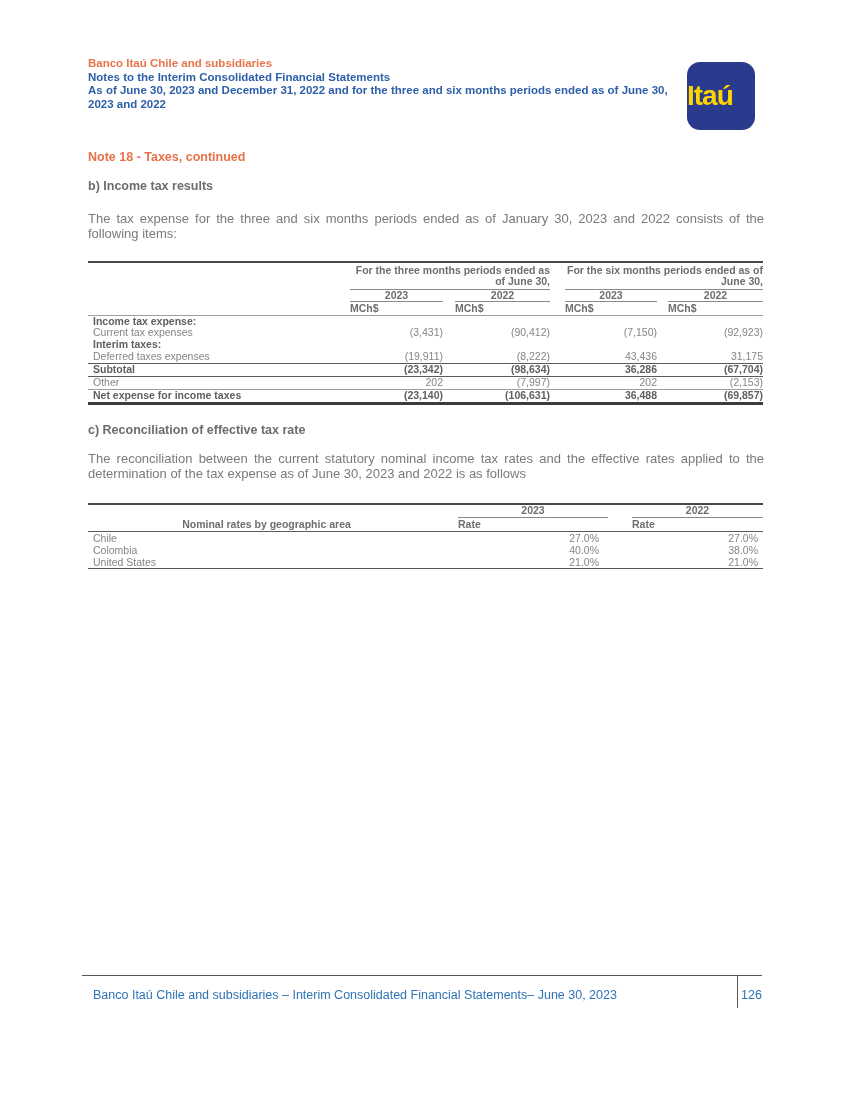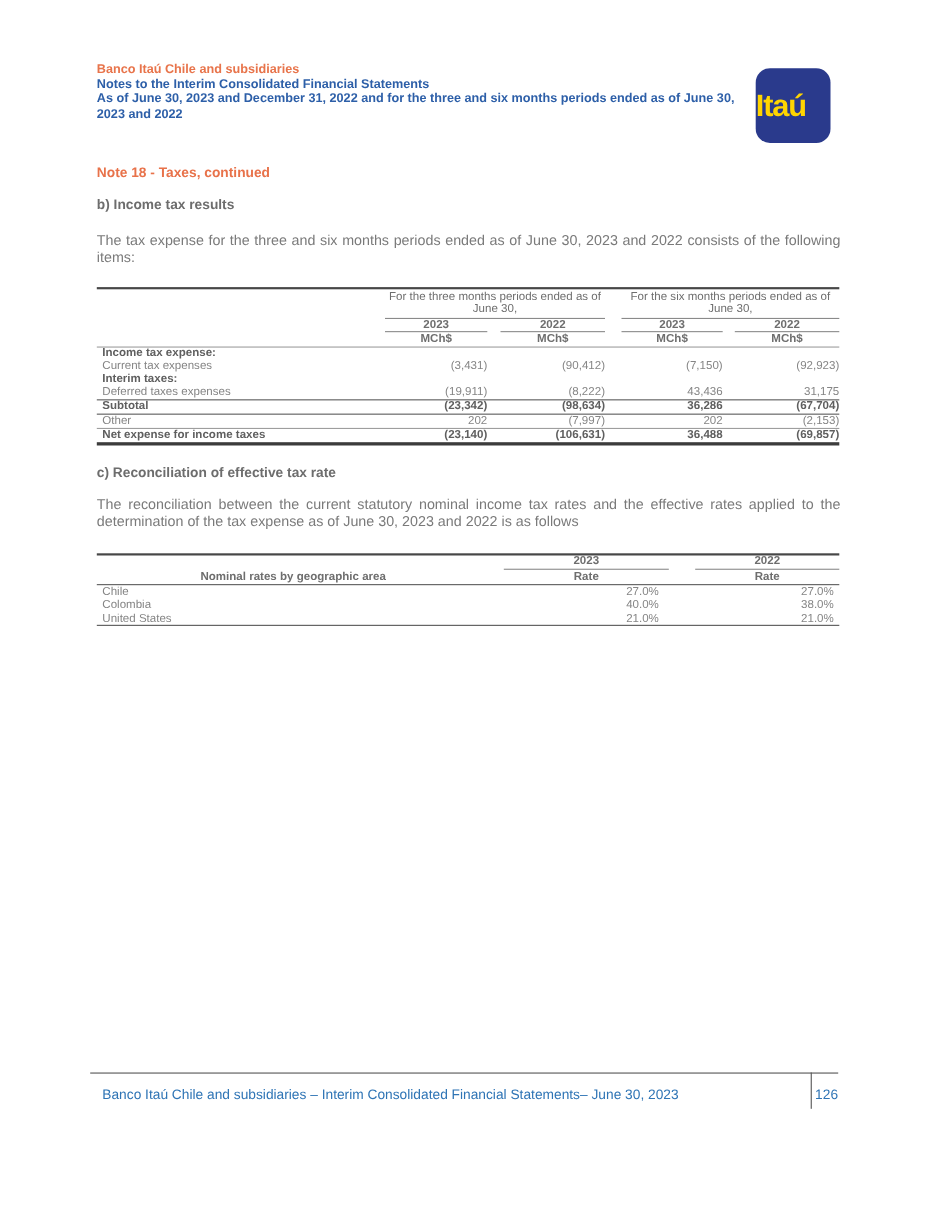--- a/index.html
+++ b/index.html
@@ -39,27 +39,27 @@
   .bold { font-weight:bold; color:#5f5f5f; }
   .hdr-bold { font-weight:bold; color:#6e6e6e; }
 
   
   #t1 { top:261px; border-top:2px solid #474747; }
   .c-label { width:262px; padding-left:5px; box-sizing:border-box; text-align:left; }
   .c1 { width:93px; } .g1 { width:12px; }
   .c2 { width:95px; } .g2 { width:15px; }
   .c3 { width:92px; } .g3 { width:11px; }
   .c4 { width:95px; }
-  .grp { text-align:center; font-weight:normal; color:#6e6e6e;
+  .grp { text-align:right; font-weight:bold; color:#6e6e6e;
     border-bottom:1px solid #8a8a8a; padding:2px 0 1px; line-height:11.3px; }
   .grp1 { width:200px; } .gapg { width:15px; } .grp2 { width:198px; }
   .yr-row  { height:12.5px; line-height:12.5px; }
   .yr { text-align:center; border-bottom:1px solid #8a8a8a; }
   .unit-row { height:12.5px; line-height:12.5px; }
-  .unit { text-align:center; }
+  .unit { }
   .d { height:11.9px; line-height:11.9px; }
   .val { text-align:right; }
 
   
   #t2 { top:503px; border-top:2px solid #474747; }
   .t2-label { width:357px; padding-left:5px; box-sizing:border-box; }
   .t2-label.ctr { text-align:center; padding-left:0; }
   .t2-g1 { width:13px; } .t2-c1 { width:150px; } .t2-g2 { width:24px; } .t2-c2 { width:131px; }
   .t2-yr { text-align:center; border-bottom:1px solid #8a8a8a; }
   .t2-hrow { height:13px; line-height:13px; }
@@ -83,21 +83,21 @@
     <div class="header-company">Banco Itaú Chile and subsidiaries</div>
     <div class="header-rest">Notes to the Interim Consolidated Financial Statements</div>
     <div class="header-rest">As of June 30, 2023 and December 31, 2022 and for the three and six months periods ended as of June 30, 2023 and 2022</div>
   </div>
   <div class="logo">
     <span>Itaú</span>
   </div>
 
   <div class="note-heading">Note 18 - Taxes, continued</div>
   <div class="sec-heading" id="sec-b">b) Income tax results</div>
-  <div class="para" id="para-b">The tax expense for the three and six months periods ended as of June 30, 2023 and 2022 consists of the following items:</div>
+  <div class="para" id="para-b">The tax expense for the three and six months periods ended as of January 30, 2023 and 2022 consists of the following items:</div>
 
   <div class="tbl" id="t1">
     <div class="row">
       <div class="c-label"></div>
       <div class="grp grp1">For the three months periods ended as of June 30,</div>
       <div class="gapg"></div>
       <div class="grp grp2">For the six months periods ended as of June 30,</div>
     </div>
     <div class="row yr-row">
       <div class="c-label"></div>

